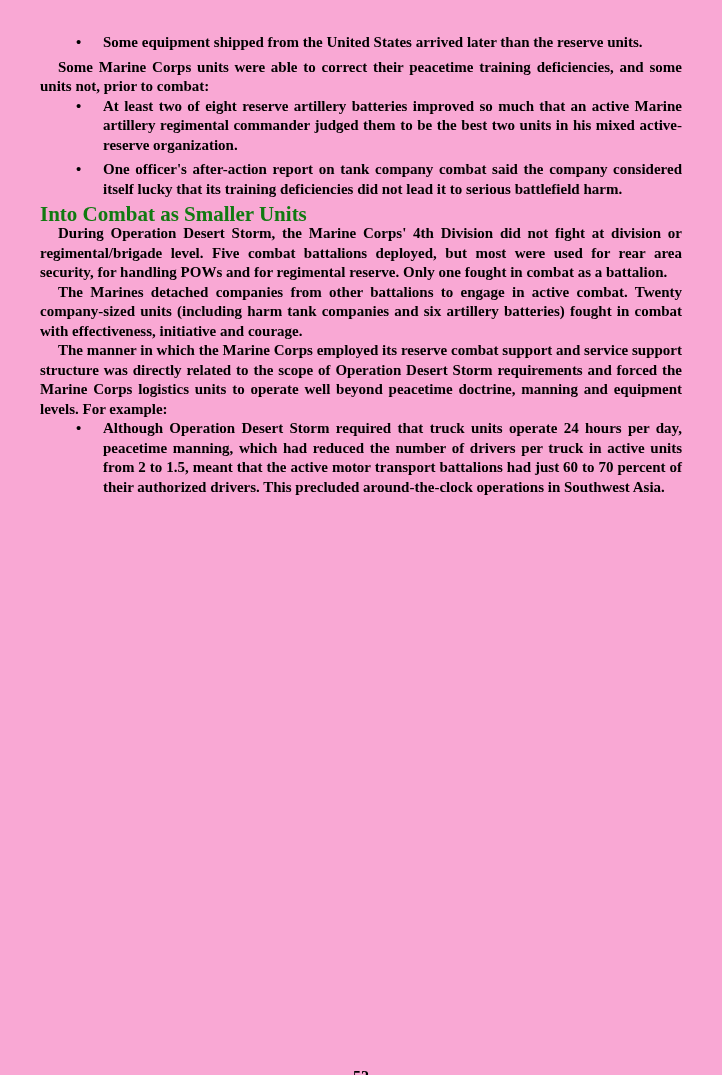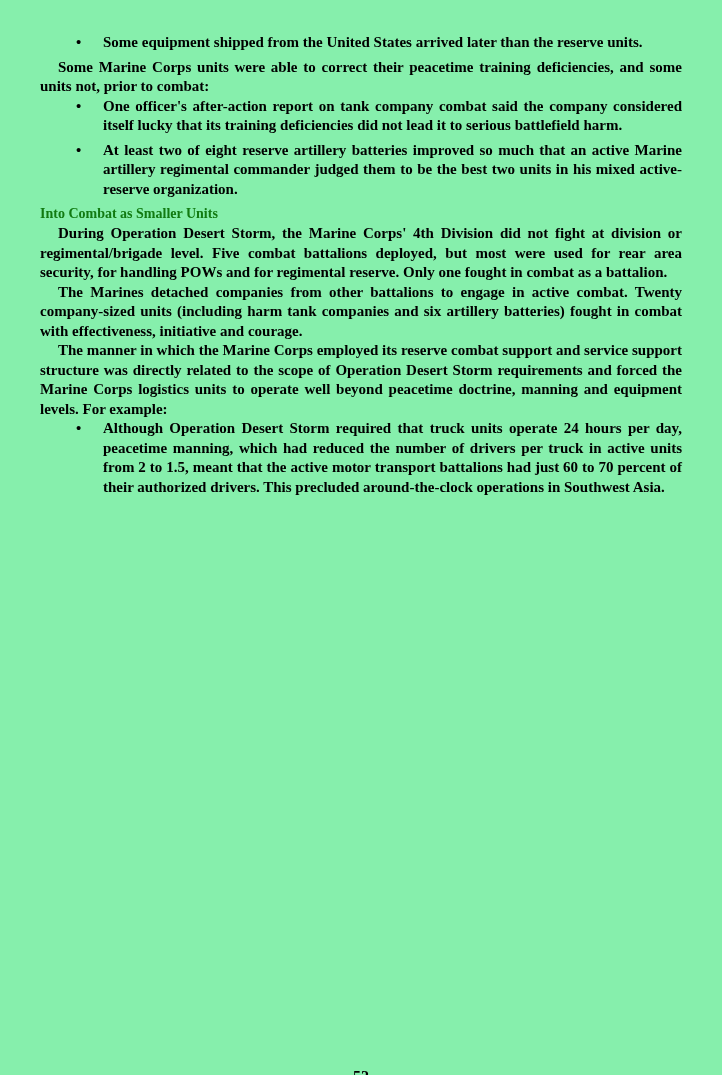--- a/index.html
+++ b/index.html
@@ -4,21 +4,21 @@
 <style>
   html, body {
     margin: 0;
     padding: 0;
     background: #ffffff;
   }
   .page {
     position: relative;
     width: 722px;
     height: 1075px;
-    background: #86efac;
+    background: #f9a8d4;
     box-sizing: border-box;
     padding: 33px 40px 0 40px;
     font-family: "Liberation Serif", "DejaVu Serif", serif;
     font-weight: bold;
     color: #000000;
     font-size: 15px;
     line-height: 19.5px;
     overflow: hidden;
   }
   p.para {
@@ -41,21 +41,21 @@
   }
   ul.bullets li::before {
     content: "\2022";
     position: absolute;
     left: -27px;
     top: 0;
     font-size: 15px;
   }
   h2.heading {
     margin: 0;
-    font-size: 14px;
+    font-size: 21px;
     line-height: 20px;
     color: #117a11;
     text-align: left;
     font-weight: bold;
   }
   .mb18 { margin-bottom: 18px; }
   .mb20 { margin-bottom: 20px; }
   .mb22 { margin-bottom: 22px; }
   .mb24 { margin-bottom: 24px; }
   .mb26 { margin-bottom: 26px; }
@@ -75,22 +75,22 @@
 
 <div class="page">
 
   <ul class="bullets mb18">
     <li>Some  equipment shipped from the United States arrived later than the reserve units.</li>
   </ul>
 
   <p class="para mb20">Some  Marine  Corps   units were able to correct their peacetime training deficiencies, and some units not, prior to combat:</p>
 
   <ul class="bullets mb26">
+    <li>At  least  two  of  eight   reserve  artillery  batteries improved so much that an active Marine  artillery  regimental  commander  judged   them  to be the best two units in his mixed active-reserve organization.</li>
     <li>One  officer's  after-action  report  on  tank  company  combat  said  the  company considered  itself  lucky  that  its  training  deficiencies  did  not  lead  it  to  serious battlefield harm.</li>
-    <li>At  least  two  of  eight   reserve  artillery  batteries improved so much that an active Marine  artillery  regimental  commander  judged   them  to be the best two units in his mixed active-reserve organization.</li>
   </ul>
 
   <h2 class="heading mb16">Into Combat as Smaller Units</h2>
 
   <p class="para mb26">During  Operation  Desert  Storm,  the  Marine  Corps'  4th  Division   did not fight at division  or  regimental/brigade  level.  Five  combat  battalions  deployed, but most were used  for  rear  area  security,  for   handling POWs and for regimental reserve. Only one fought in combat as a battalion.</p>
 
   <p class="para mb40">The  Marines  detached   companies   from  other battalions to engage in active combat. Twenty  company-sized   units (including harm tank companies and six artillery batteries) fought in combat with effectiveness, initiative and courage.</p>
 
 
   <p class="para mb22">The  manner  in  which  the  Marine   Corps employed its reserve combat support and service  support  structure  was  directly  related   to  the scope of Operation Desert Storm requirements   and    forced  the  Marine  Corps  logistics  units  to  operate  well  beyond peacetime doctrine, manning and equipment levels. For example:</p>

